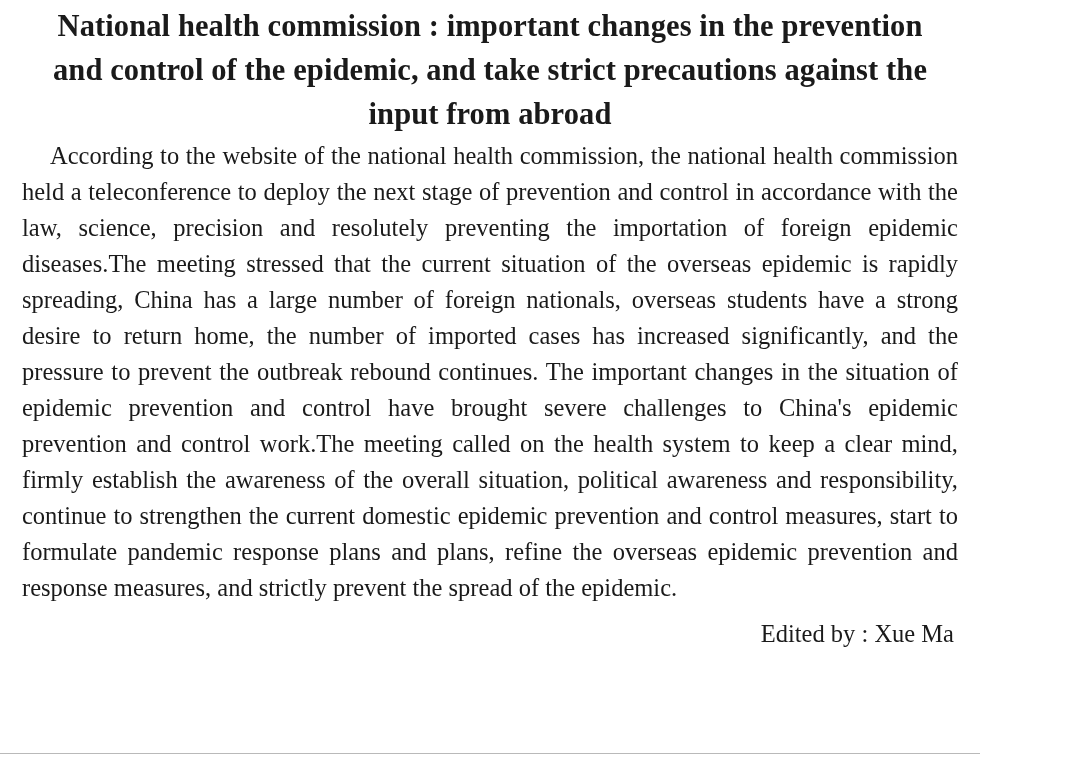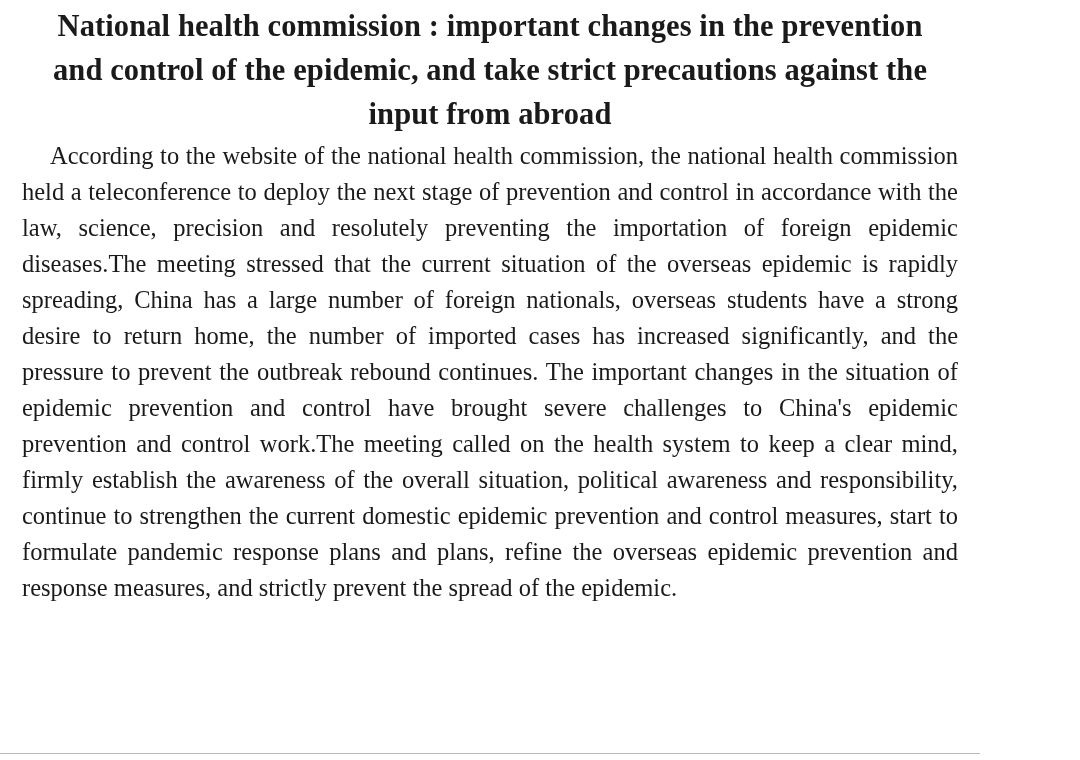--- a/index.html
+++ b/index.html
@@ -56,16 +56,17 @@
 </style>
 </head>
 <body>
 
 <div class="page">
 
   <h1 class="headline">National health commission : important changes in the prevention and control of the epidemic, and take strict precautions against the input from abroad</h1>
 
   <p class="body-text">According to the website of the national health commission, the national health commission held a teleconference to deploy the next stage of prevention and control in accordance with the law, science, precision and resolutely preventing the importation of foreign epidemic diseases.The meeting stressed that the current situation of the overseas epidemic is rapidly spreading, China has a large number of foreign nationals, overseas students have a strong desire to return home, the number of imported cases has increased significantly, and the pressure to prevent the outbreak rebound continues. The important changes in the situation of epidemic prevention and control have brought severe challenges to China's epidemic prevention and control work.The meeting called on the health system to keep a clear mind, firmly establish the awareness of the overall situation, political awareness and responsibility, continue to strengthen the current domestic epidemic prevention and control measures, start to formulate pandemic response plans and plans, refine the overseas epidemic prevention and response measures, and strictly prevent the spread of the epidemic.</p>
 
+  <div class="byline">Edited by : Xue Ma</div>
 
   <div class="footer-rule"></div>
 
 </div>
 
 </body></html>

